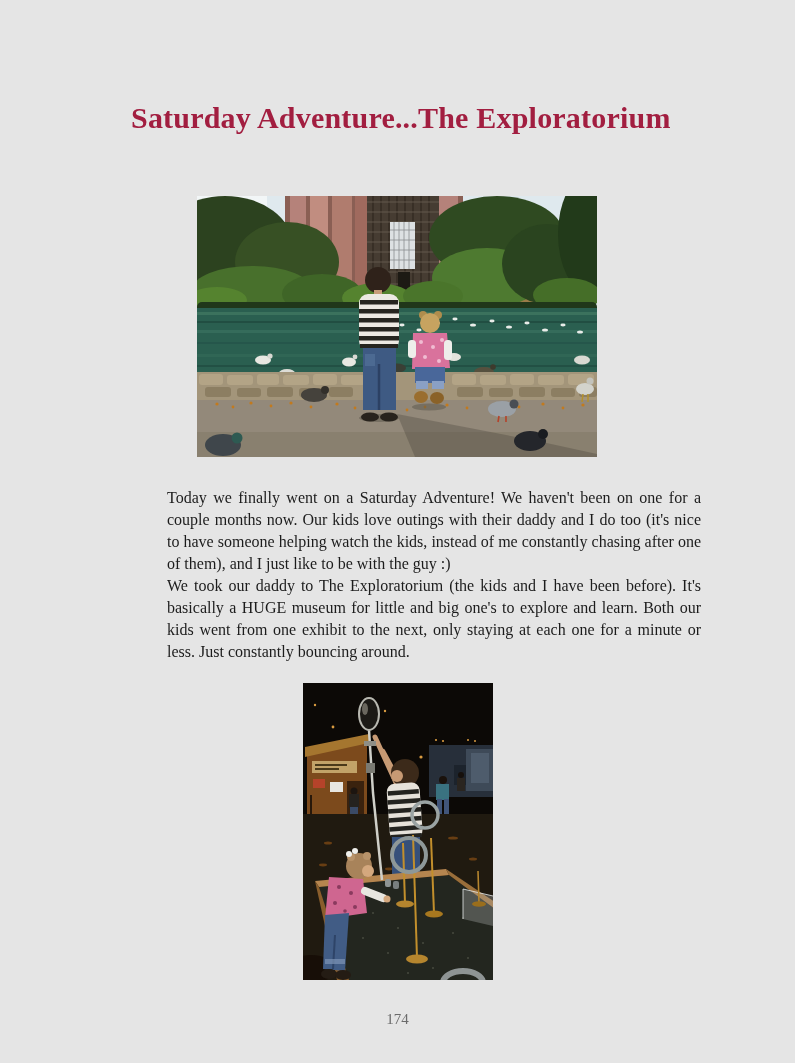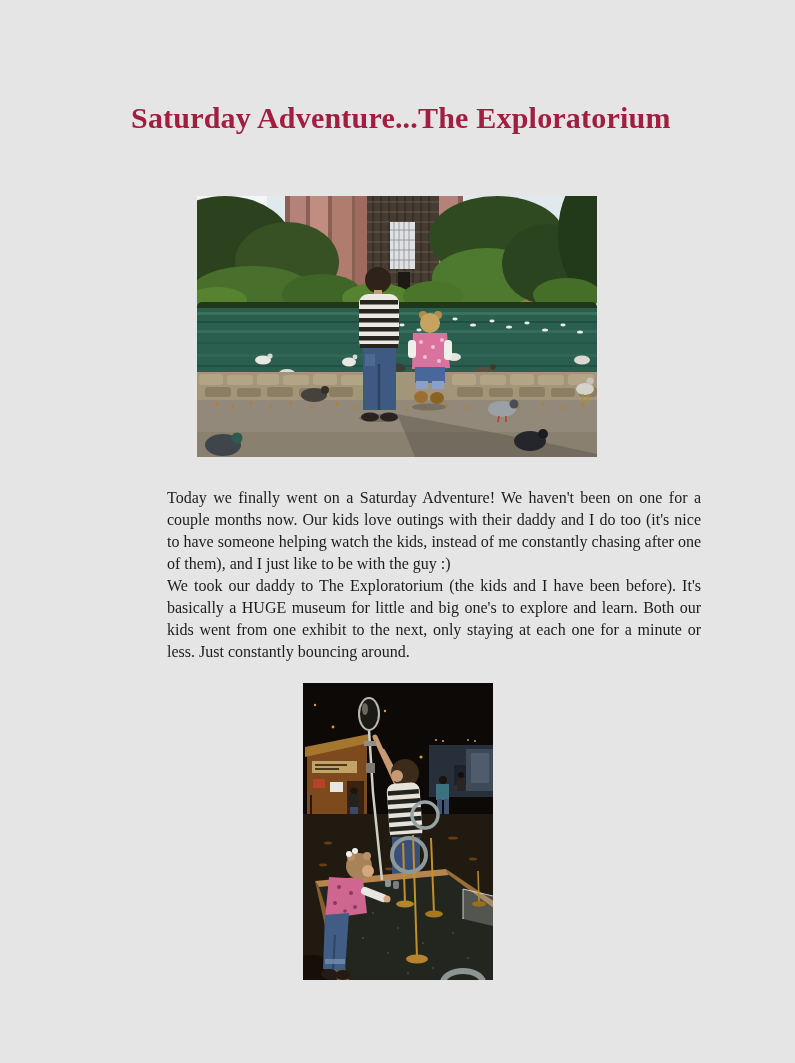--- a/index.html
+++ b/index.html
@@ -389,14 +389,15 @@
       <polygon points="22,232 46,230 42,288 20,286" fill="#415c85"></polygon>
       <line x1="32" y1="252" x2="30" y2="286" stroke="#2e4468" stroke-width="2"></line>
       <rect x="22" y="276" width="20" height="5" fill="#7d94b5" opacity="0.7"></rect>
       <ellipse cx="26" cy="291" rx="8" ry="5" fill="#241c14"></ellipse>
       <ellipse cx="40" cy="292" rx="8" ry="5" fill="#241c14"></ellipse>
 
       <ellipse cx="160" cy="300" rx="20" ry="12" fill="none" stroke="#8e9494" stroke-width="6"></ellipse>
     </svg>
   </figure>
 
+  <div class="page-number" style="color: rgb(107, 107, 107);">174</div>
 
 </div>
 
 </body></html>

